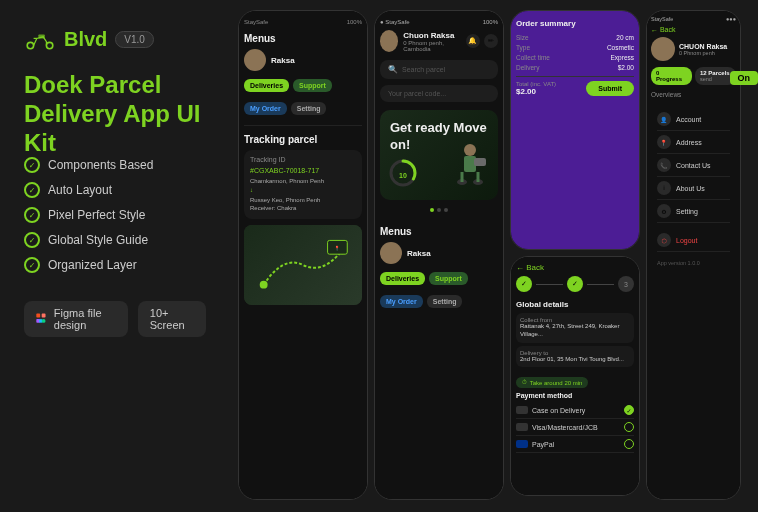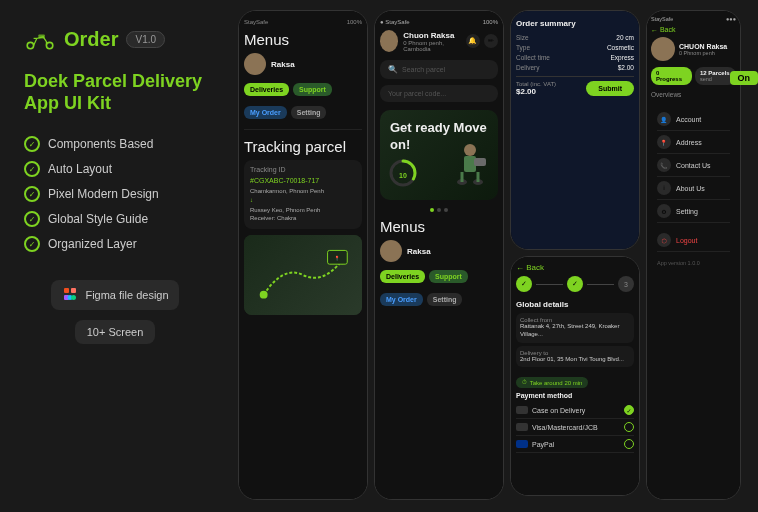--- a/index.html
+++ b/index.html
@@ -41,24 +41,23 @@
       background: #2a2a2a;
       border: 1px solid #444;
       border-radius: 10px;
       padding: 2px 8px;
       color: #999;
       font-size: 10px;
     }
 
     .app-title {
       color: #7ed321;
-      font-size: 18px;
+      font-size: 24px;
       font-weight: 800;
       line-height: 1.2;
-      margin-bottom: 22px;
     }
 
     .features-list {
       list-style: none;
       margin-bottom: 28px;
     }
     .features-list li {
       display: flex;
       align-items: center;
       gap: 8px;
@@ -80,21 +79,20 @@
       content: '✓';
       color: #7ed321;
       font-size: 8px;
     }
 
     .bottom-badges {
       display: flex;
       align-items: center;
       gap: 10px;
       margin-top: 16px;
-      flex-direction: column;
     }
     .figma-badge {
       display: flex;
       align-items: center;
       gap: 6px;
       background: #2a2a2a;
       border-radius: 8px;
       padding: 6px 10px;
     }
     .figma-icon {
@@ -174,23 +172,24 @@
 
     .phone-screen {
       width: 100%;
       height: 100%;
       background: #111;
       padding: 8px 5px;
       overflow: hidden;
     }
     .p-section-label {
       color: #eee;
-      font-size: 15px;
-      font-weight: 400;
+      font-size: 10px;
+      font-weight: 700;
       margin-bottom: 5px;
+      margin-top: 8px;
     }
 
     .user-row {
       display: flex;
       align-items: center;
       gap: 5px;
       margin-bottom: 8px;
     }
     .avatar-sm {
       width: 22px;
@@ -273,21 +272,21 @@
     .step-line {
       flex: 1;
       height: 1px;
       background: #444;
     }
     .step-active { background: #7ed321; color: #000; }
     .step-inactive { background: #333; color: #888; }
 
     
     .order-summary-phone .phone-screen {
-      background: #0f172a;
+      background: #4c1d95;
     }
     .order-title {
       color: #eee;
       font-size: 8px;
       font-weight: 700;
       margin-bottom: 6px;
     }
     .order-row {
       display: flex;
       justify-content: space-between;
@@ -406,38 +405,38 @@
 <div class="left-panel">
   <div class="logo-area">
 
     <svg class="logo-icon" viewBox="0 0 40 24" fill="#7ed321">
       <circle cx="8" cy="19" r="4" fill="none" stroke="#7ed321" stroke-width="2"></circle>
       <circle cx="32" cy="19" r="4" fill="none" stroke="#7ed321" stroke-width="2"></circle>
       <path d="M12 19 L16 10 L24 8 L28 14 L28 19" fill="none" stroke="#7ed321" stroke-width="1.5"></path>
       <path d="M16 10 L12 10" stroke="#7ed321" stroke-width="1.5"></path>
       <rect x="18" y="5" width="8" height="5" rx="1" fill="#7ed321" opacity="0.7"></rect>
     </svg>
-    <span class="logo-text">Order</span>
+    <span class="logo-text">Blvd</span>
     <span class="version-badge">V1.0</span>
   </div>
 
   <div class="app-title">Doek Parcel Delivery App UI Kit</div>
 
   <ul class="features-list">
     <li>
       <span class="check-icon"></span>
       <span>Components Based</span>
     </li>
     <li>
       <span class="check-icon"></span>
       <span>Auto Layout</span>
     </li>
     <li>
       <span class="check-icon"></span>
-      <span>Pixel Modern Design</span>
+      <span>Pixel Perfect Style</span>
     </li>
     <li>
       <span class="check-icon"></span>
       <span>Global Style Guide</span>
     </li>
     <li>
       <span class="check-icon"></span>
       <span>Organized Layer</span>
     </li>
   </ul>

